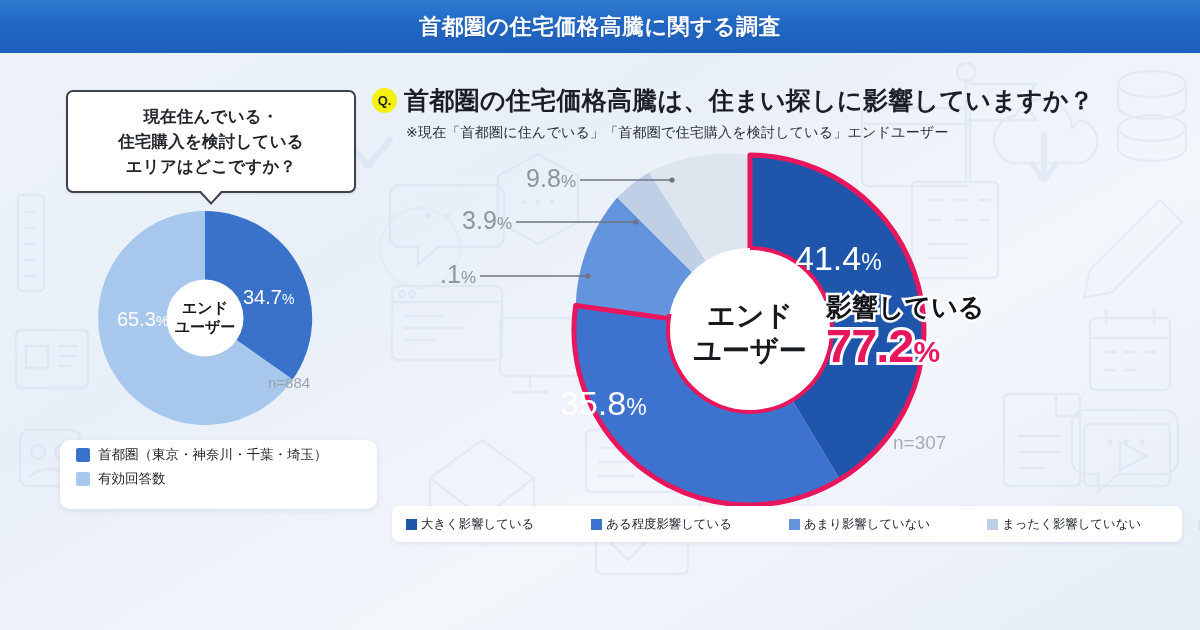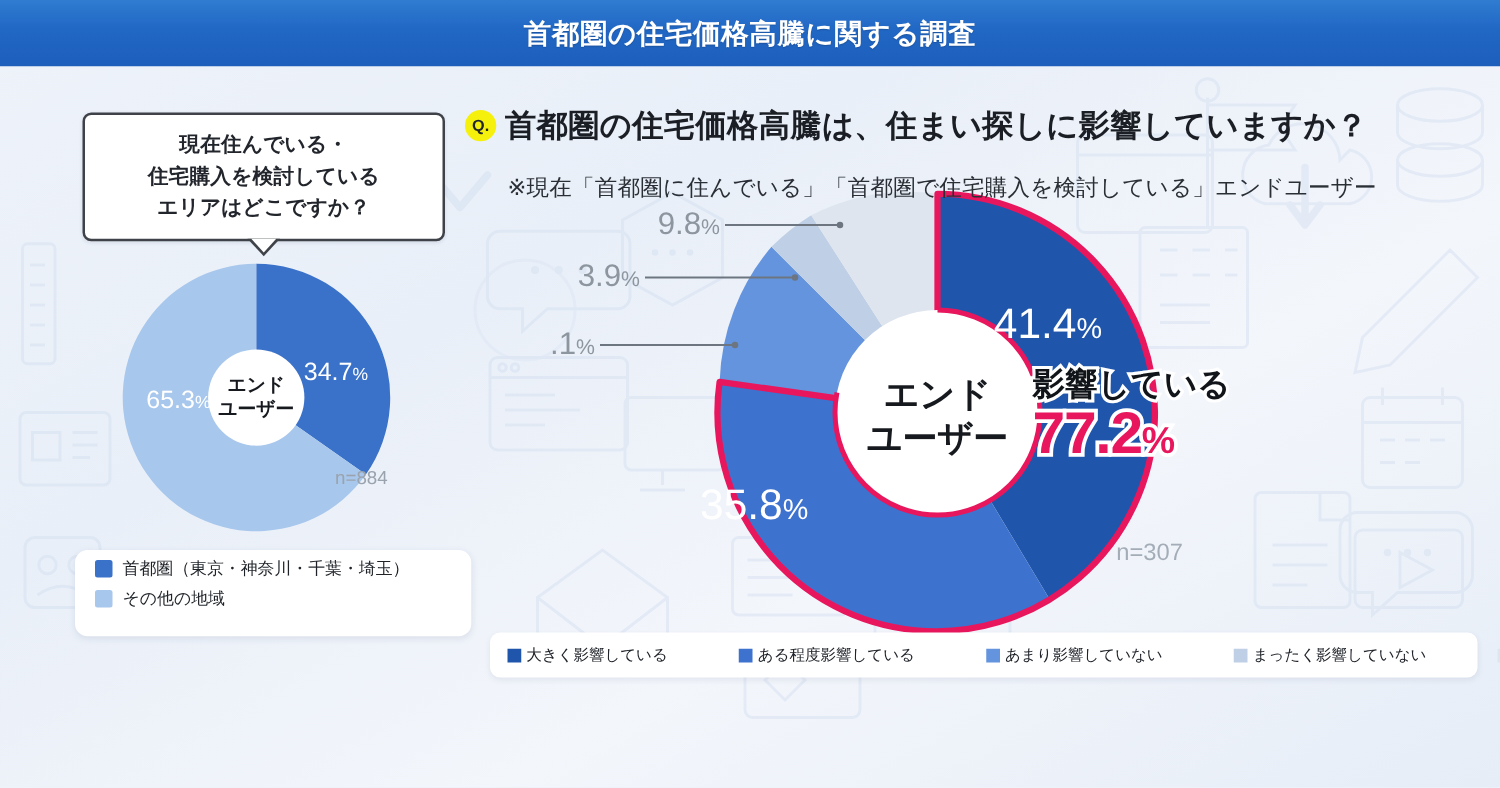--- a/index.html
+++ b/index.html
@@ -49,21 +49,21 @@
   .lg-sw{width:14px;height:14px;border-radius:2px;margin-right:8px;flex:none;}
   .lg-tx{font-size:13.5px;color:#1f2328;}
 
   
   .q-wrap{position:absolute;left:372px;top:84px;width:820px;z-index:4;}
   .q-line{display:flex;align-items:center;}
   .q-badge{width:25px;height:25px;border-radius:50%;background:#f5f00c;flex:none;
     display:flex;align-items:center;justify-content:center;margin-right:7px;
     font-size:13px;font-weight:bold;color:#23272d;}
   .q-text{font-size:25px;font-weight:bold;color:#1b1f25;letter-spacing:.3px;white-space:nowrap;}
-  .q-note{margin-top:21px;margin-left:34px;font-size:18px;color:#2a2f36;letter-spacing:.2px;}
+  .q-note{margin-top:7px;margin-left:34px;font-size:14px;color:#2a2f36;letter-spacing:.2px;}
 
   .main-chart{position:absolute;left:440px;top:150px;width:640px;height:380px;z-index:3;}
   .n307{position:absolute;left:893px;top:432px;font-size:19px;color:#a4adb7;z-index:3;}
 
   .hl{position:absolute;left:826px;top:294px;z-index:6;}
   .hl-a{font-size:26px;font-weight:bold;color:#111418;letter-spacing:0px;line-height:1;
     -webkit-text-stroke:5px #ffffff;paint-order:stroke fill;}
   .hl-b{margin-top:2px;font-weight:bold;line-height:1;color:#e8175d;
     -webkit-text-stroke:6px #ffffff;paint-order:stroke fill;}
   .hl-num{font-size:47px;letter-spacing:-1px;}
@@ -197,21 +197,21 @@
   </svg>
   <div class="n884">n=884</div>
 
   <div class="left-legend">
     <div class="lg-row">
       <span class="lg-sw" style="background:#3b72c9"></span>
       <span class="lg-tx">首都圏（東京・神奈川・千葉・埼玉）</span>
     </div>
     <div class="lg-row">
       <span class="lg-sw" style="background:#a8c7ec"></span>
-      <span class="lg-tx">その他の地域</span>
+      <span class="lg-tx">有効回答数</span>
     </div>
   </div>
 
   <div class="q-wrap">
     <div class="q-line">
       <span class="q-badge">Q.</span>
       <span class="q-text">首都圏の住宅価格高騰は、住まい探しに影響していますか？</span>
     </div>
     <div class="q-note">※現在「首都圏に住んでいる」「首都圏で住宅購入を検討している」エンドユーザー</div>
   </div>

